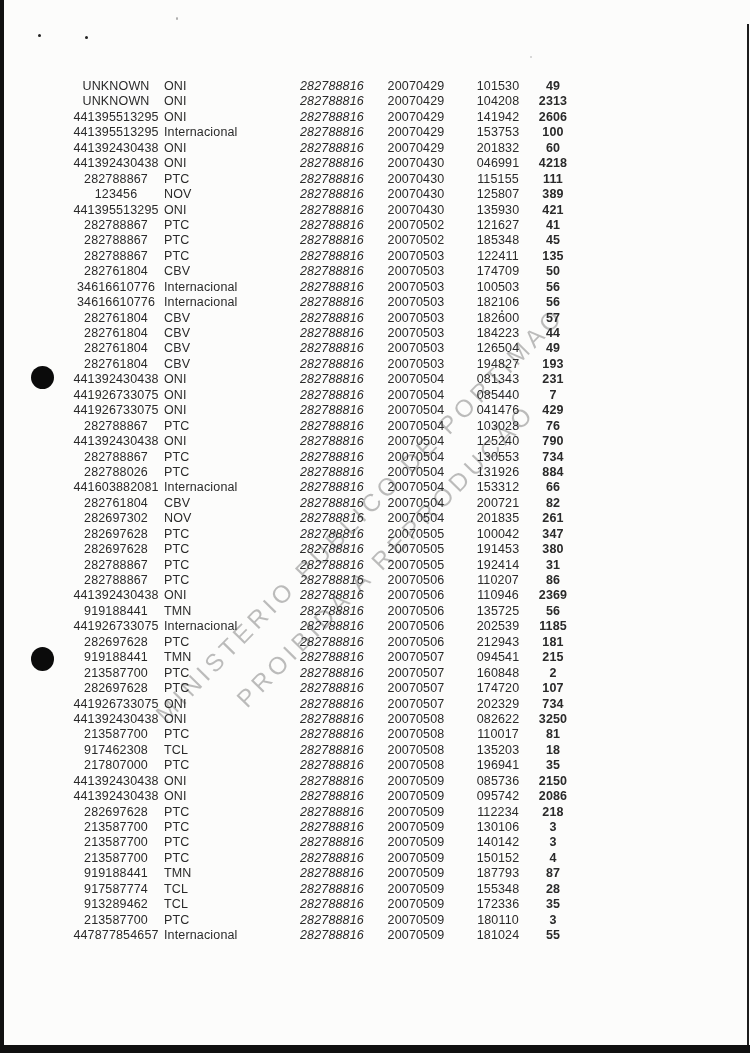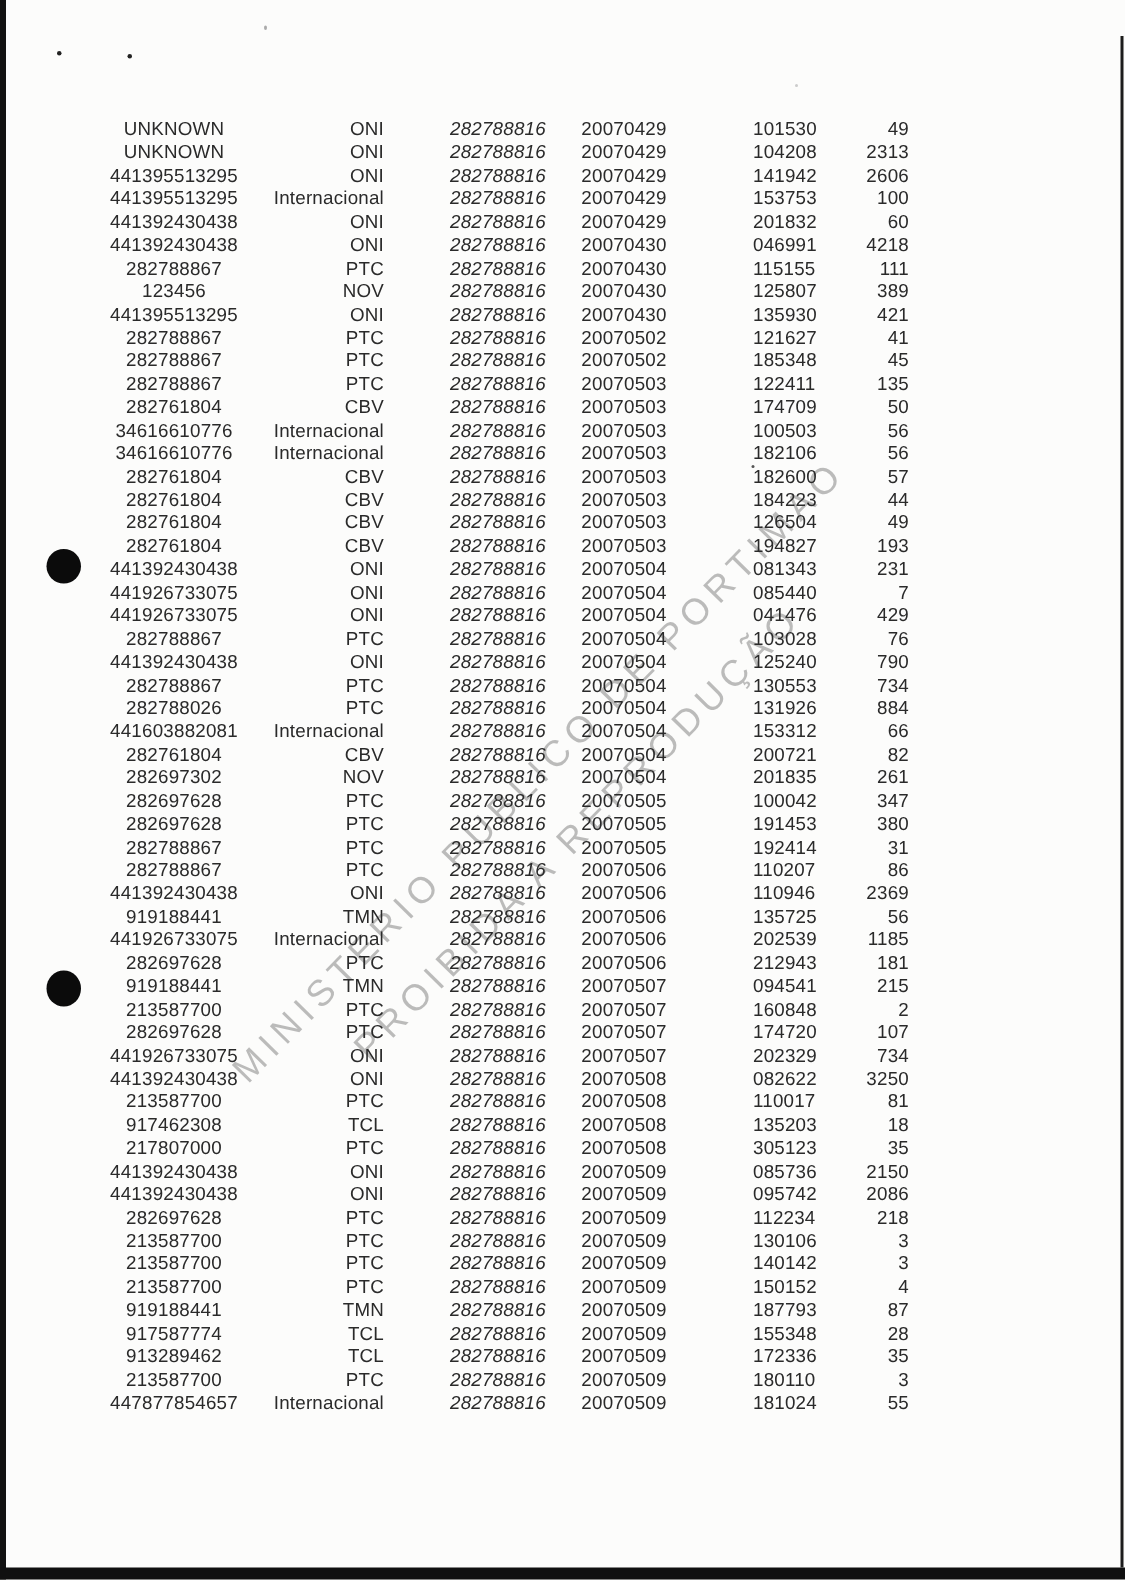--- a/index.html
+++ b/index.html
@@ -23,25 +23,25 @@
   .wm2{left:386px;top:556px;}
 
   
   .call-log{position:absolute;left:0;top:79px;width:750px;}
   .row{position:relative;height:15.45px;}
   .cell{
     position:absolute;top:0;height:15.45px;line-height:15.45px;
     font-size:12.5px;color:#2a2a2a;letter-spacing:0.15px;
   }
   .c1{left:58px;width:116px;text-align:center;}
-  .c2{left:148px;width:108px;text-align:right;}
+  .c2{left:164px;width:108px;text-align:left;}
   .c3{left:300px;width:80px;text-align:left;font-style:italic;}
   .c4{left:381px;width:70px;text-align:center;}
-  .c5{left:466px;width:64px;text-align:left;margin-left:36px;}
-  .c6{left:500px;width:106px;text-align:right;}
+  .c5{left:466px;width:64px;text-align:center;}
+  .c6{left:500px;width:106px;text-align:center;font-weight:bold;}
 
   
   .edge-left{position:absolute;left:0;top:0;width:4px;height:1053px;background:#111;}
   .edge-bottom{position:absolute;left:0;top:1045px;width:750px;height:8px;background:#101010;}
   .edge-right{position:absolute;left:747px;top:24px;width:2px;height:1021px;background:#1c1c1c;}
 
   
   .hole{position:absolute;background:#0b0b0b;border-radius:50%;}
   .hole1{left:31px;top:366px;width:23px;height:23px;}
   .hole2{left:31px;top:647px;width:23px;height:24px;}
@@ -413,21 +413,21 @@
         <span class="cell c3">282788816</span>
         <span class="cell c4">20070508</span>
         <span class="cell c5">135203</span>
         <span class="cell c6">18</span>
       </div>
       <div class="row">
         <span class="cell c1">217807000</span>
         <span class="cell c2">PTC</span>
         <span class="cell c3">282788816</span>
         <span class="cell c4">20070508</span>
-        <span class="cell c5">305123</span>
+        <span class="cell c5">196941</span>
         <span class="cell c6">35</span>
       </div>
       <div class="row">
         <span class="cell c1">441392430438</span>
         <span class="cell c2">ONI</span>
         <span class="cell c3">282788816</span>
         <span class="cell c4">20070509</span>
         <span class="cell c5">085736</span>
         <span class="cell c6">2150</span>
       </div>

